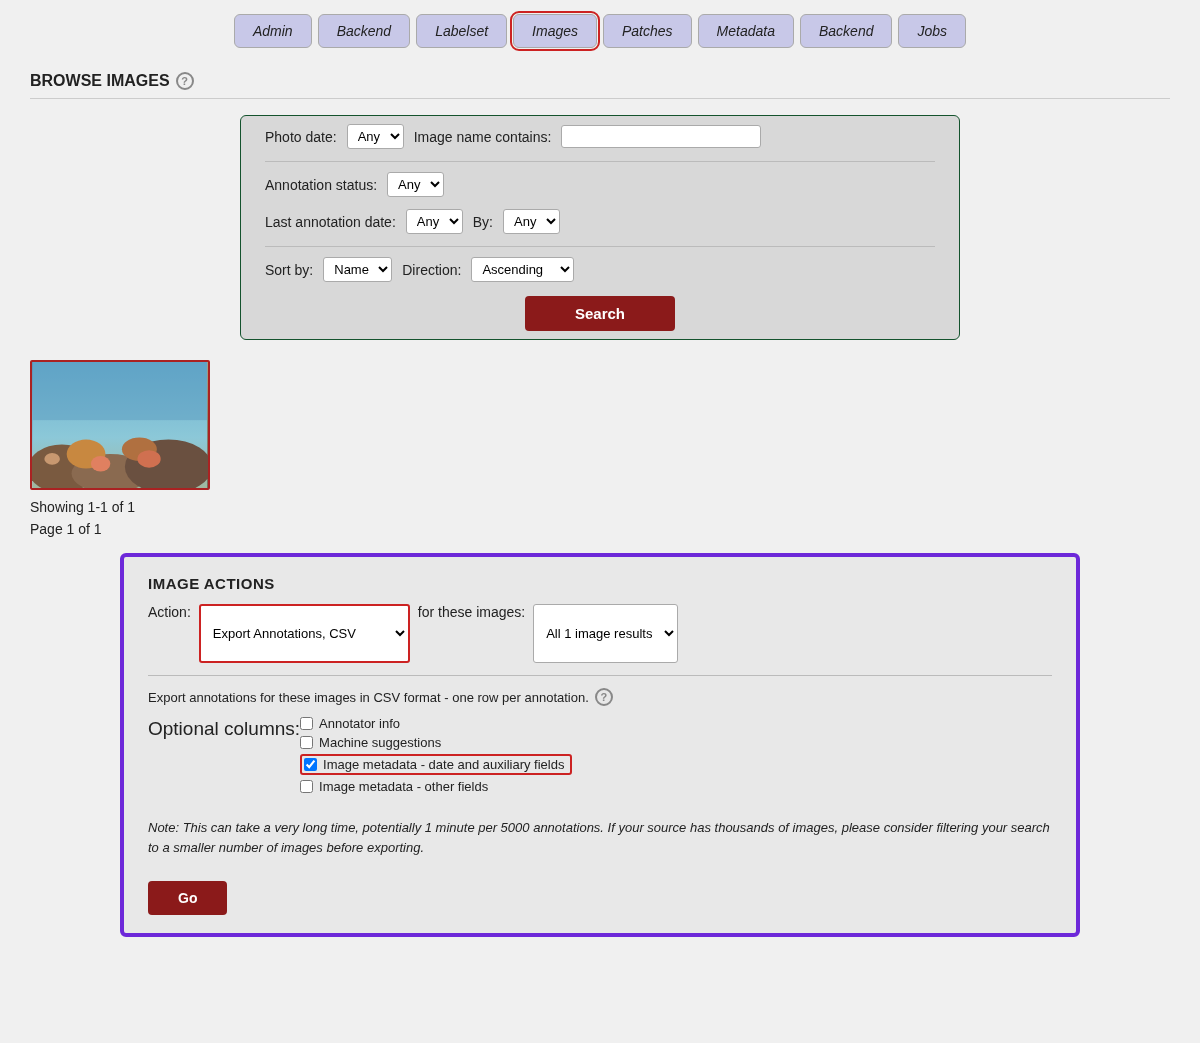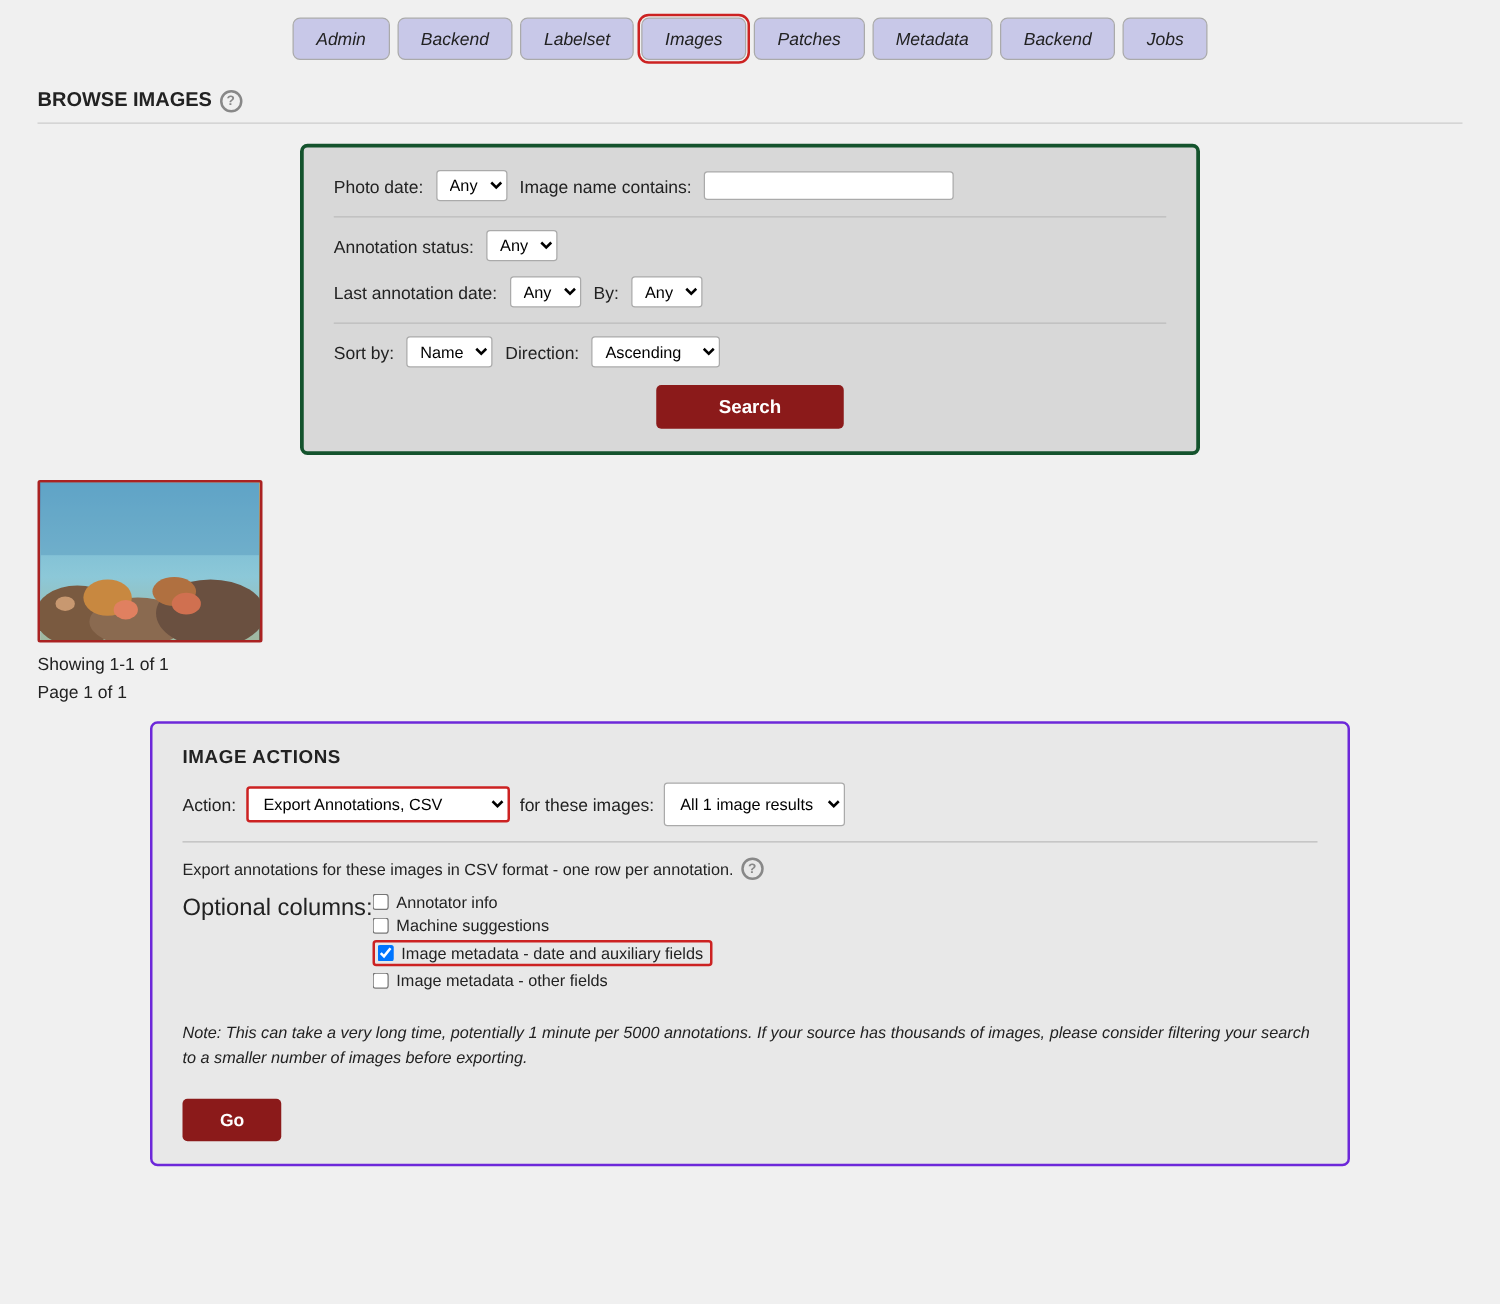--- a/index.html
+++ b/index.html
@@ -56,23 +56,23 @@
       font-weight: bold;
       cursor: pointer;
     }
     hr.section-hr {
       border: none;
       border-top: 1px solid #ccc;
       margin-bottom: 16px;
     }
     .search-box {
       background: #d8d8d8;
-      border: 3px solid #14532d;
+      border: 1px solid #14532d;
       border-radius: 6px;
-      padding: 18px 24px;
+      padding: 8px 24px;
       max-width: 720px;
       margin: 0 auto 20px auto;
     }
     .search-row {
       display: flex;
       align-items: center;
       gap: 10px;
       margin-bottom: 12px;
     }
     .search-row:last-of-type { margin-bottom: 0; }
@@ -128,36 +128,35 @@
       background: linear-gradient(135deg, #5a8ab0 0%, #7ab0c8 20%, #9cc4d0 35%, #c8b078 50%, #b09060 65%, #8a7050 80%, #6a5848 100%);
       position: relative;
     }
     .showing-text {
       font-size: 14px;
       color: #222;
       margin: 6px 0 2px 0;
     }
     .image-actions-box {
       background: #e8e8e8;
-      border: 2px solid #6d28d9;
+      border: 4px solid #6d28d9;
       border-radius: 6px;
       padding: 18px 24px;
       max-width: 960px;
       margin: 16px auto 0 auto;
     }
     .image-actions-title {
       font-size: 15px;
       font-weight: bold;
       color: #222;
       margin-bottom: 12px;
       letter-spacing: 0.5px;
     }
     .action-row {
       display: flex;
-      align-items: center;
       gap: 8px;
       margin-bottom: 12px;
     }
     .action-row select {
       border: 2px solid #cc2222;
       border-radius: 3px;
       padding: 4px 8px;
       font-size: 13px;
       background: white;
     }
@@ -334,21 +333,21 @@
 
     
     <div class="action-row">
       <label>Action:</label>
       <select style="border: 2px solid #cc2222; border-radius: 3px; padding: 4px 8px; font-size: 13px; background: white;">
         <option>Export Annotations, CSV</option>
         <option>Export Image Locations, CSV</option>
         <option>Delete Images</option>
       </select>
       <label>for these images:</label>
-      <select class="normal-select" style="border: 1px solid #aaa; border-radius: 3px; padding: 8px 8px; font-size: 13px; background: white;">
+      <select class="normal-select" style="border: 1px solid #aaa; border-radius: 3px; padding: 20px 8px; font-size: 13px; background: white;">
         <option>All 1 image results</option>
       </select>
     </div>
 
     <hr class="actions-divider">
 
     
     <div class="export-desc">
       <span>Export annotations for these images in CSV format - one row per annotation.</span>
       <span class="help-icon">?</span>

